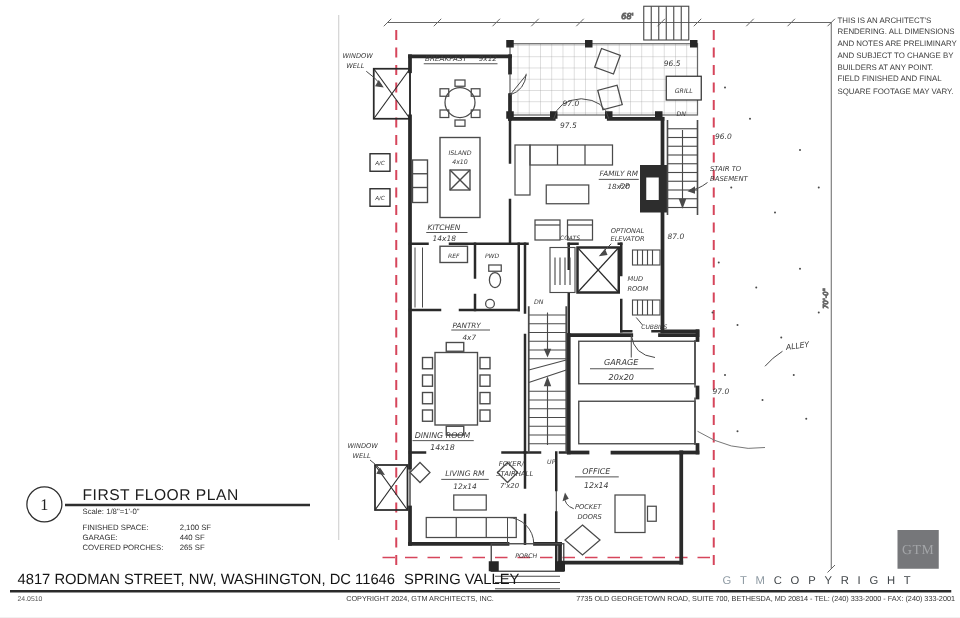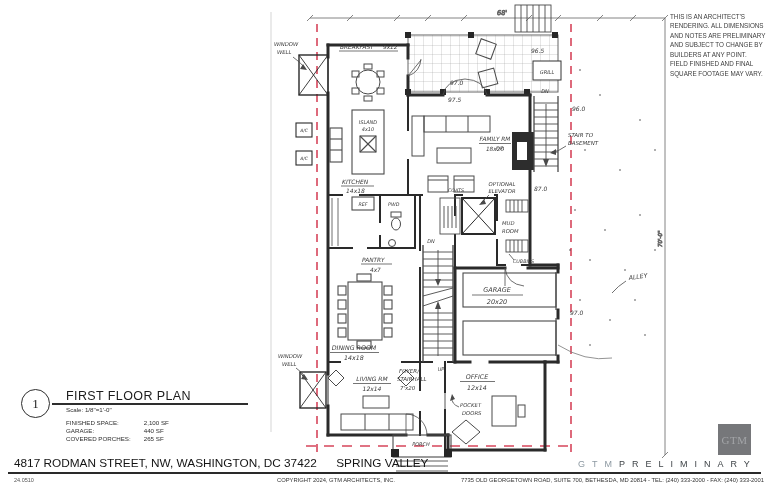--- a/index.html
+++ b/index.html
@@ -10,21 +10,21 @@
   .disclaimer{left:670px;top:12px;width:96px;font-size:6.3px;line-height:1.5;color:#3d3d3d;}
   .tb-circle{left:21px;top:389px;width:27px;height:27px;border:1.4px solid #2e2e2e;border-radius:50%;
              display:flex;align-items:center;justify-content:center;
              font-family:"Liberation Serif",serif;font-size:13px;color:#222;}
   .tb-rule{left:52px;top:403px;width:196px;height:1.5px;background:#2e2e2e;}
   .tb-title{left:66px;top:389px;font-size:12.5px;letter-spacing:.4px;color:#1c1c1c;text-align:center;}
   .tb-scale{left:66px;top:406px;font-size:6.2px;color:#2e2e2e;}
   .tb-stats{left:66px;top:419px;font-size:6.2px;color:#2e2e2e;line-height:8px;}
   .tb-stats .lbl{display:inline-block;width:76px;}
   .address{left:14px;top:456px;font-size:11.8px;color:#141414;white-space:nowrap;}
-  .address .hood{margin-left:16px;}
+  .address .hood{margin-left:4px;}
   .rule-main{left:8px;top:472px;width:753px;height:2px;background:#2a2a2a;}
   .proj-num{left:14px;top:477px;font-size:5.5px;color:#555;}
   .copyright{left:277px;top:477px;font-size:5.8px;color:#333;}
   .office-line{left:420px;top:477px;width:344px;text-align:right;font-size:5.8px;color:#333;}
   .logo-square{left:718px;top:424px;width:33px;height:31px;background:#76777a;
                display:flex;align-items:center;justify-content:center;
                font-family:"Liberation Serif",serif;font-size:11px;letter-spacing:.5px;color:#a3a5a8;}
   .brand{left:578px;top:459px;font-size:9px;letter-spacing:7px;white-space:nowrap;}
   .brand .g{color:#8d99a2;}
   .brand .a{color:#3f4448;}
@@ -466,28 +466,28 @@
     <span class="lbl">GARAGE:</span>
     <span>440 SF</span>
   </div>
   <div>
     <span class="lbl">COVERED PORCHES:</span>
     <span>265 SF</span>
   </div>
 </div>
 
 <div class="abs address">
-  <span>4817 RODMAN STREET, NW, WASHINGTON, DC 37422</span>
+  <span>4817 RODMAN STREET, NW, WASHINGTON, DC 11646</span>
   <span class="hood">SPRING VALLEY</span>
 </div>
 <div class="abs rule-main"></div>
 <div class="abs proj-num">24.0510</div>
 
 <div class="abs copyright">COPYRIGHT 2024, GTM ARCHITECTS, INC.</div>
 <div class="abs office-line">7735 OLD GEORGETOWN ROAD, SUITE 700, BETHESDA, MD 20814 - TEL: (240) 333-2000 - FAX: (240) 333-2001</div>
 <div class="abs logo-square">
   <span>GTM</span>
 </div>
 <div class="abs brand">
-  <span class="g">GTM</span><span class="a">PRELIMINARY</span>
+  <span class="g">GTM</span><span class="a">COPYRIGHT</span>
 </div>
 
 </div>
 
 </body></html>

